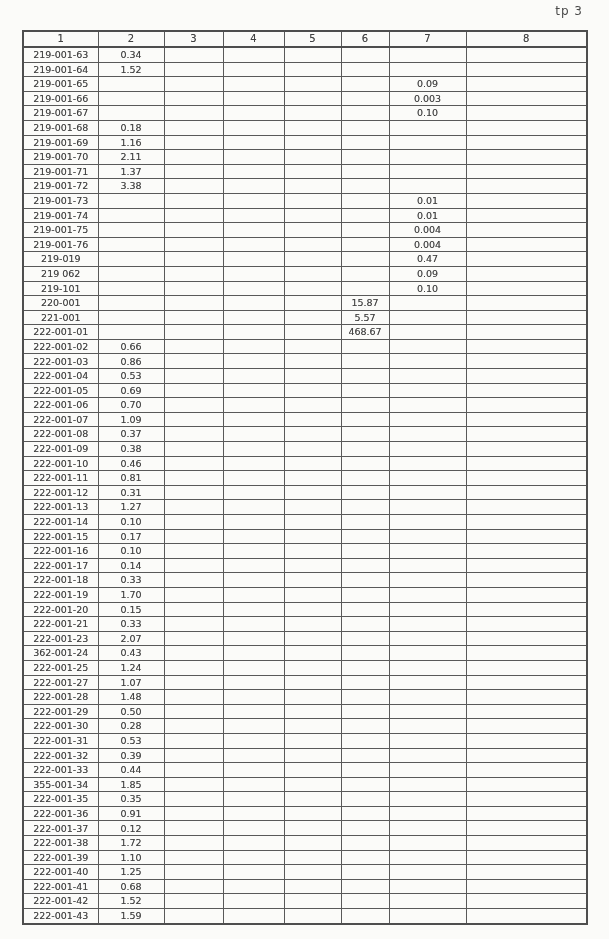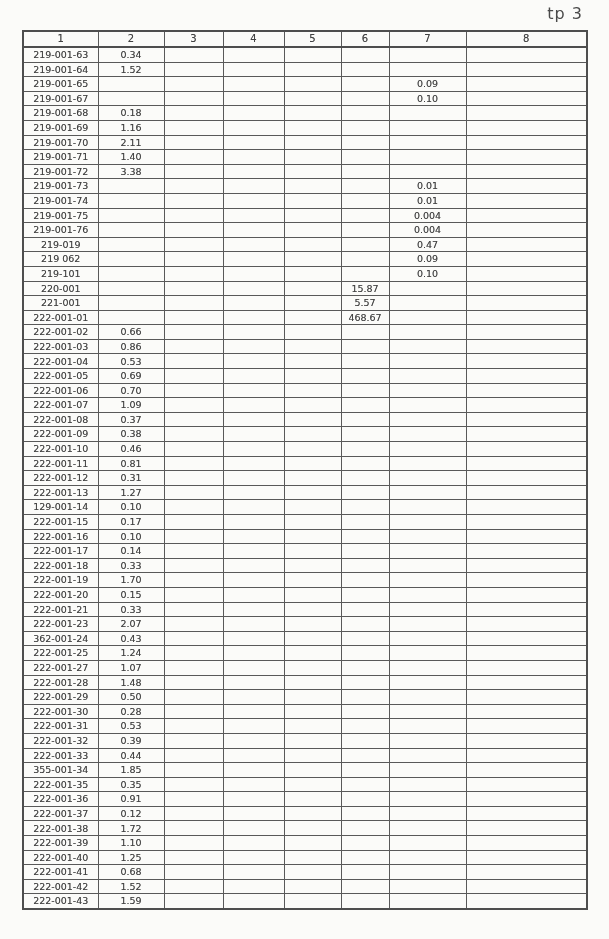--- a/index.html
+++ b/index.html
@@ -12,21 +12,21 @@
     position: relative;
     background: #fbfbf9;
     font-family: "DejaVu Sans", sans-serif;
     color: #454545;
     overflow: hidden;
   }
   .corner-label {
     position: absolute;
     top: 4px;
     right: 26px;
-    font-size: 16px;
+    font-size: 12px;
     color: #4a4a4a;
     letter-spacing: 1px;
     text-align: center;
   }
   .scan-table {
     position: absolute;
     left: 22px;
     top: 30px;
     width: 564px;
     border-collapse: collapse;
@@ -110,20 +110,30 @@
         <td>219-001-65</td>
         <td></td>
         <td></td>
         <td></td>
         <td></td>
         <td></td>
         <td>0.09</td>
         <td></td>
       </tr>
       <tr>
+        <td>219-001-66</td>
+        <td></td>
+        <td></td>
+        <td></td>
+        <td></td>
+        <td></td>
+        <td>0.003</td>
+        <td></td>
+      </tr>
+      <tr>
         <td>219-001-67</td>
         <td></td>
         <td></td>
         <td></td>
         <td></td>
         <td></td>
         <td>0.10</td>
         <td></td>
       </tr>
       <tr>
@@ -151,21 +161,21 @@
         <td>2.11</td>
         <td></td>
         <td></td>
         <td></td>
         <td></td>
         <td></td>
         <td></td>
       </tr>
       <tr>
         <td>219-001-71</td>
-        <td>1.40</td>
+        <td>1.37</td>
         <td></td>
         <td></td>
         <td></td>
         <td></td>
         <td></td>
         <td></td>
       </tr>
       <tr>
         <td>219-001-72</td>
         <td>3.38</td>
@@ -390,21 +400,21 @@
         <td>222-001-13</td>
         <td>1.27</td>
         <td></td>
         <td></td>
         <td></td>
         <td></td>
         <td></td>
         <td></td>
       </tr>
       <tr>
-        <td>129-001-14</td>
+        <td>222-001-14</td>
         <td>0.10</td>
         <td></td>
         <td></td>
         <td></td>
         <td></td>
         <td></td>
         <td></td>
       </tr>
       <tr>
         <td>222-001-15</td>

